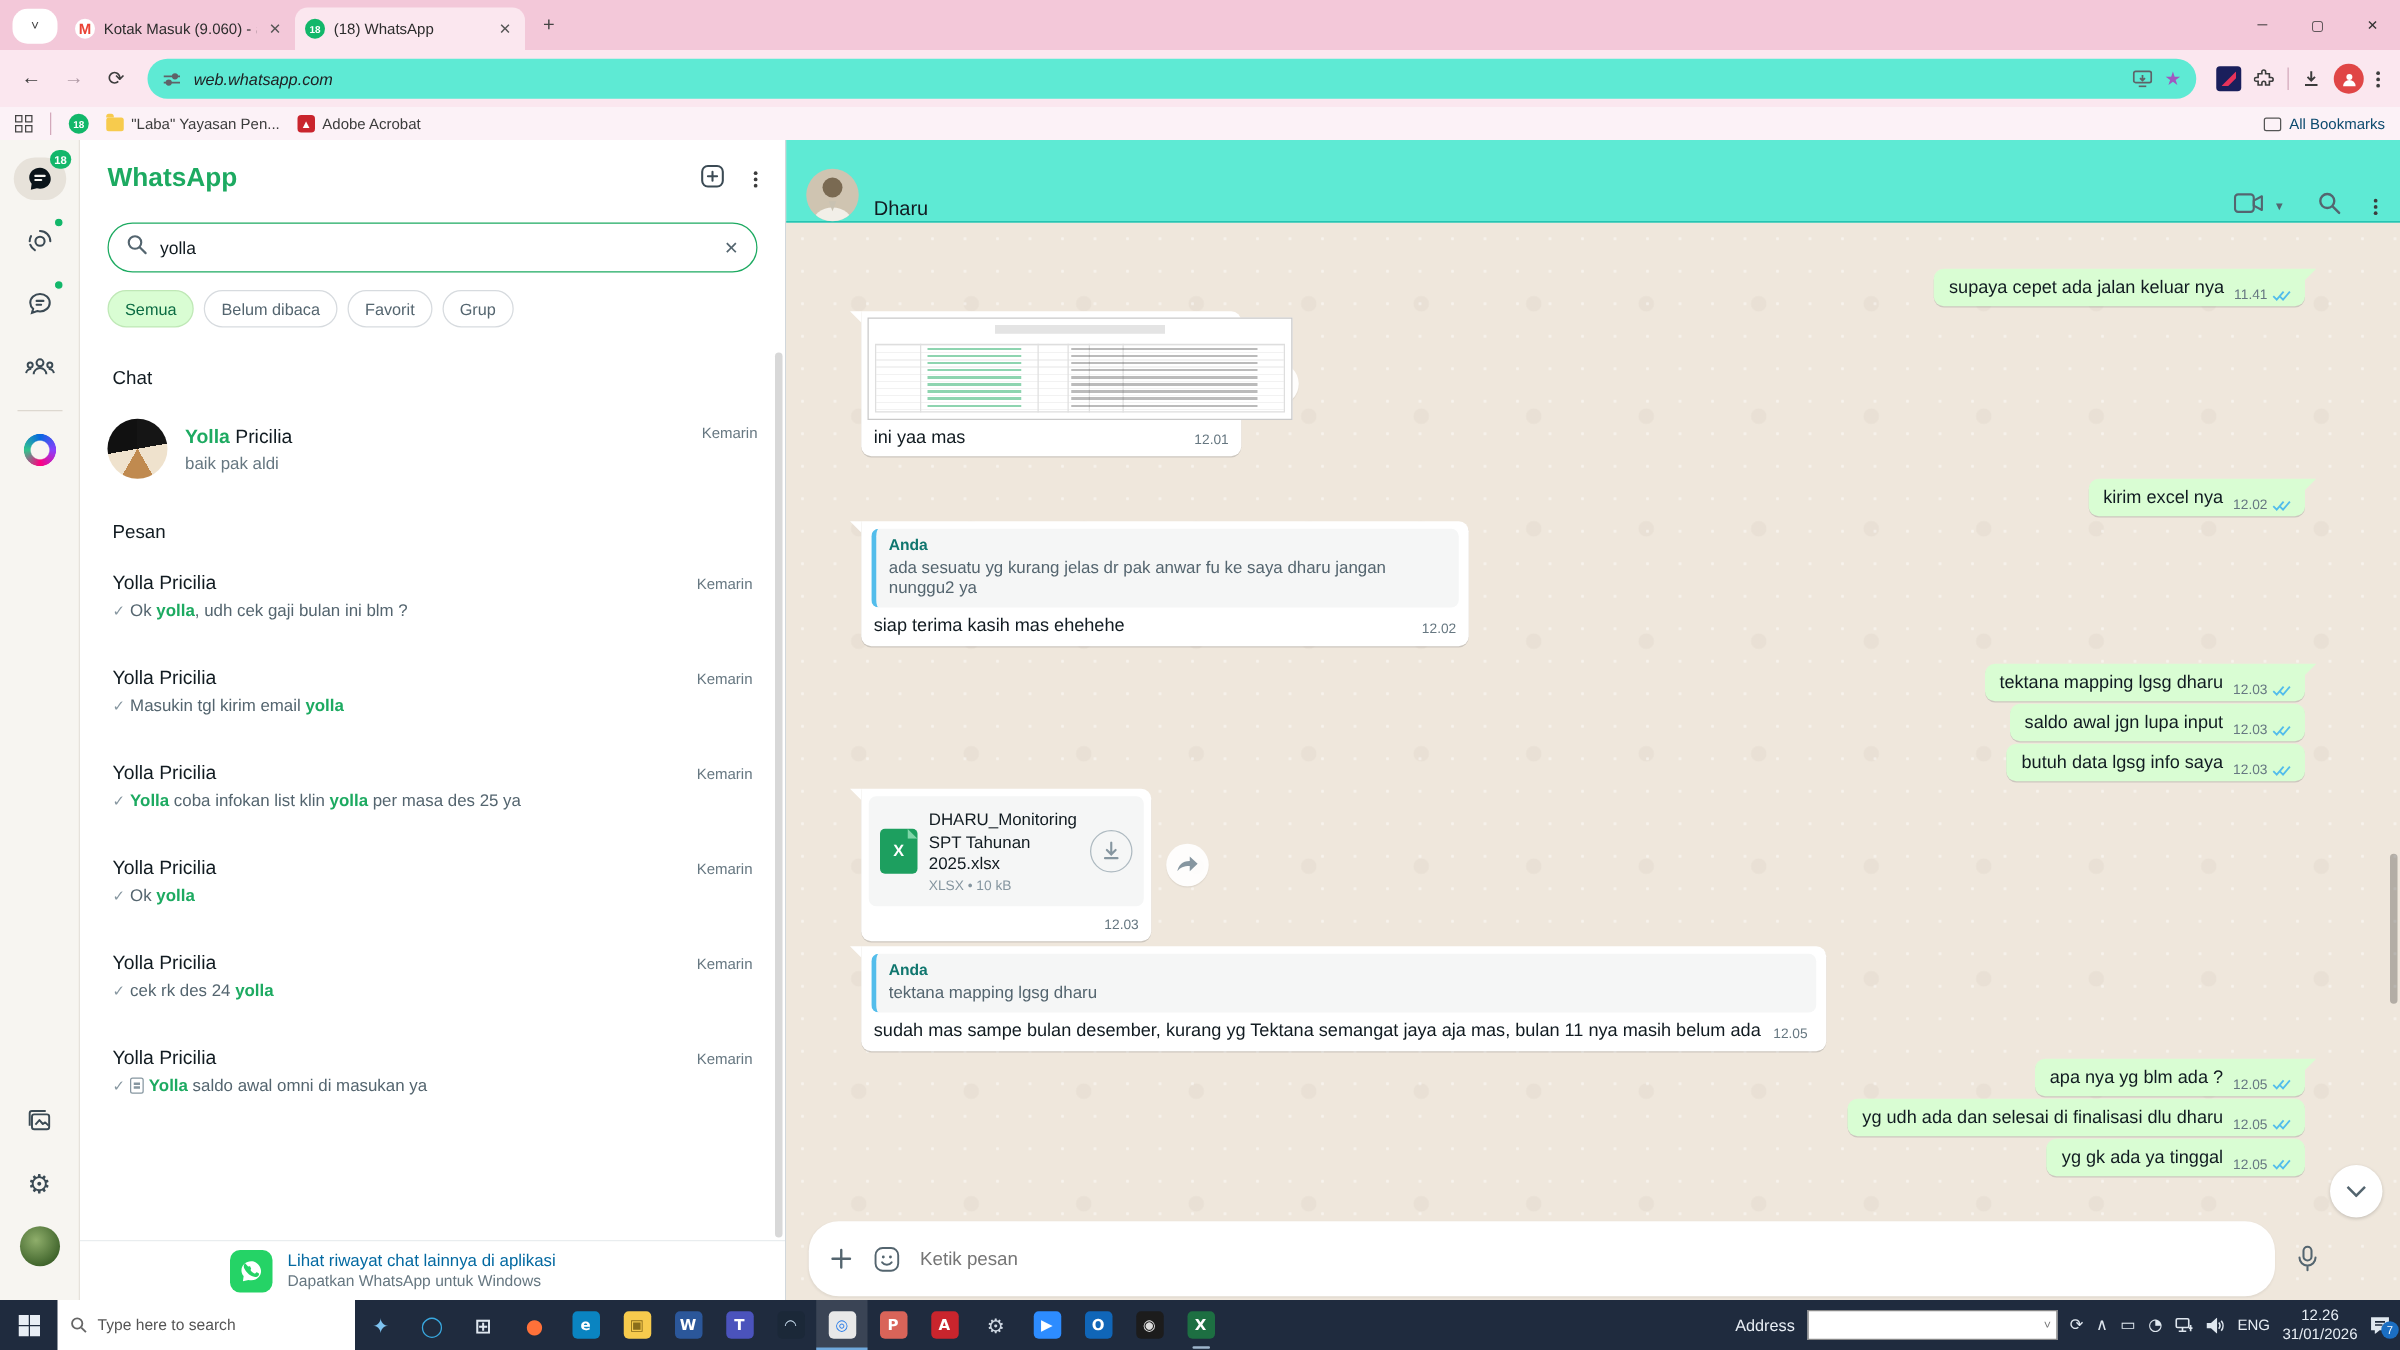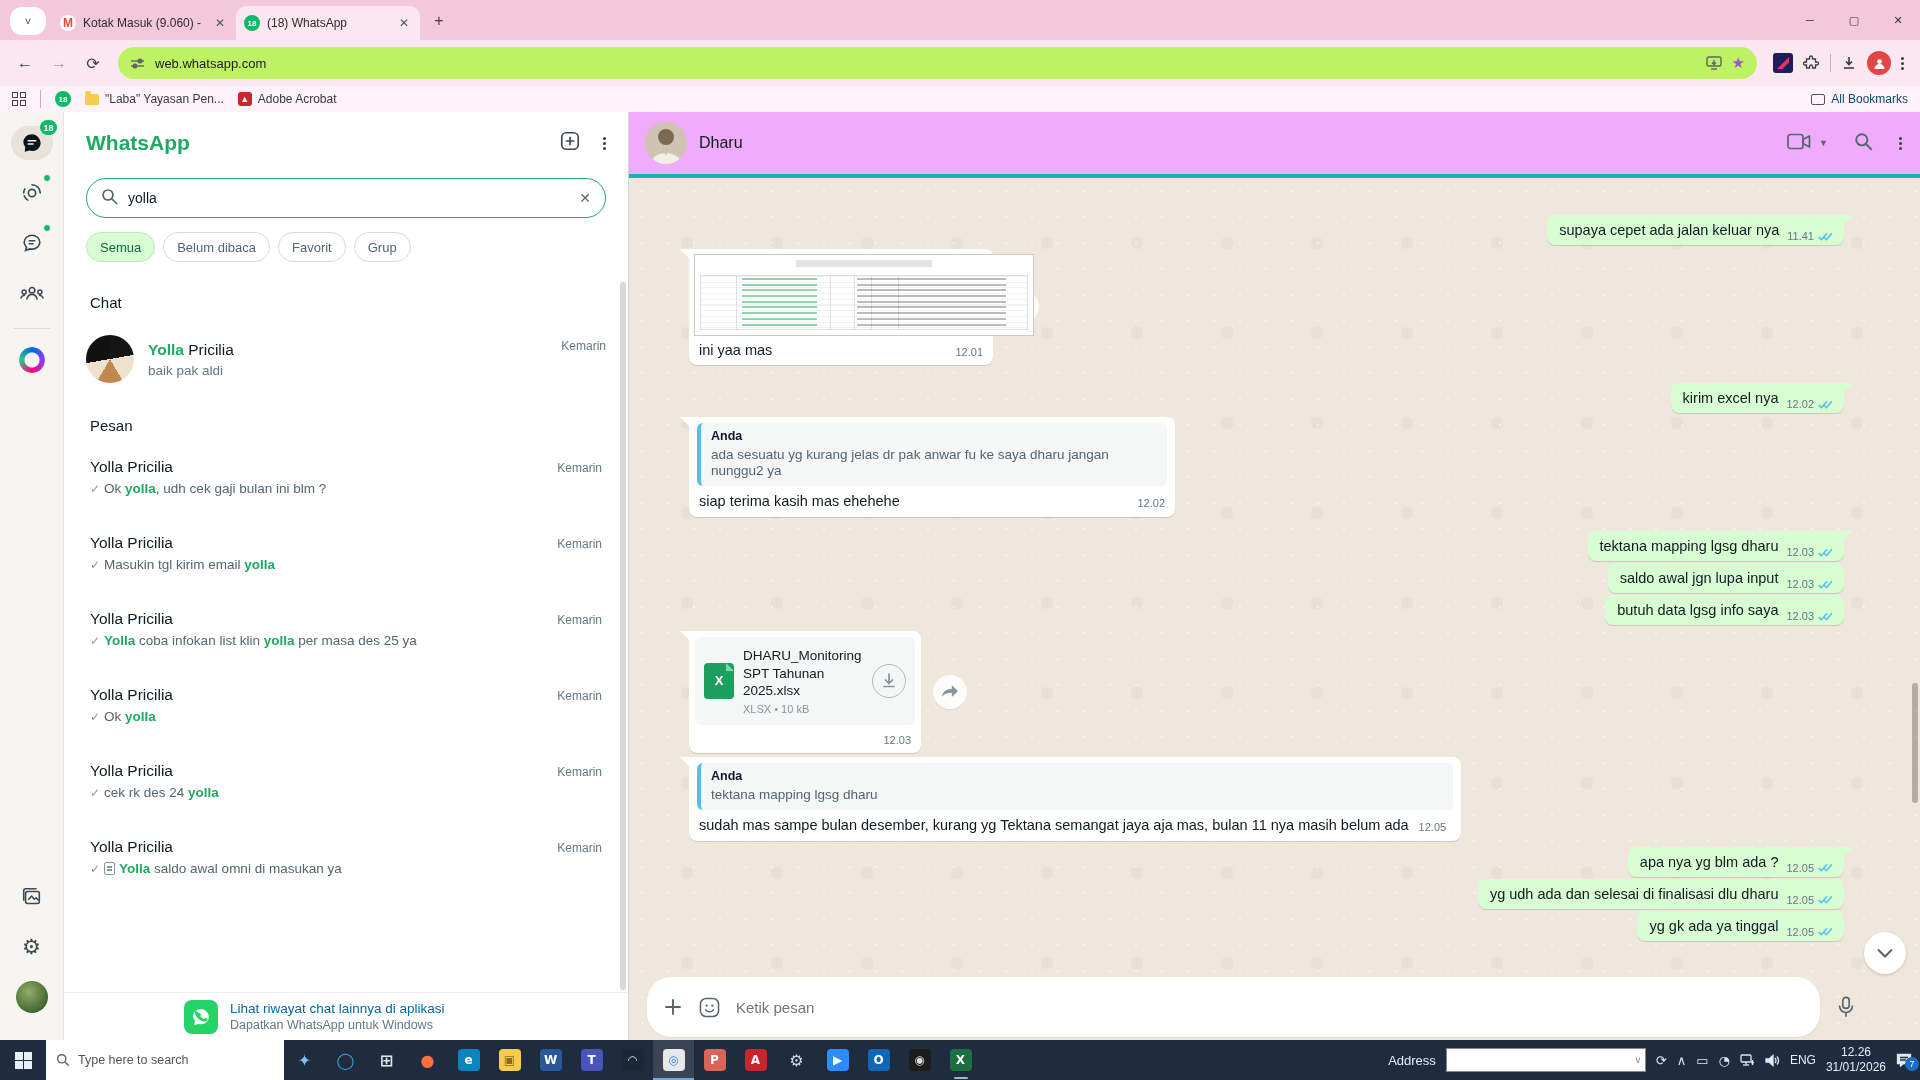--- a/index.html
+++ b/index.html
@@ -17,21 +17,21 @@
   .fav{width:16px;height:16px;border-radius:50%;display:flex;align-items:center;justify-content:center;flex:none;font-weight:bold;}
   .fav.gmail{background:#fff;color:#ea4335;font-size:12px;}
   .fav.wa18{background:#12b76a;color:#fff;font-size:8px;}
   .newtab{width:26px;height:26px;margin:0 0 6px 6px;display:flex;align-items:center;justify-content:center;font-size:16px;color:#444;}
   .wincontrols{position:absolute;right:0;top:0;height:40px;display:flex;}
   .wincontrols span{width:44px;display:flex;align-items:center;justify-content:center;font-size:11px;color:#333;}
 
   .toolbar{height:46px;background:#fbe7ef;display:flex;align-items:center;padding:0 10px;gap:4px;}
   .navbtn{width:30px;height:30px;display:flex;align-items:center;justify-content:center;color:#3c3c3c;font-size:16px;border-radius:50%;}
   .navbtn.dis{color:#b09aa5;}
-  .addrpill{flex:1;height:32px;background:#bef264;border-radius:16px;display:flex;align-items:center;padding:0 12px;gap:10px;margin:0 6px;}
+  .addrpill{flex:1;height:32px;background:#5eead4;border-radius:16px;display:flex;align-items:center;padding:0 12px;gap:10px;margin:0 6px;font-style:italic;}
   .addrpill .url{flex:1;font-size:13px;color:#202124;}
   .pillicon{color:#5f6368;font-size:13px;display:flex;align-items:center;}
   .star{color:#a057c0;font-size:15px;}
   .extbtns{display:flex;align-items:center;gap:10px;padding:0 6px;}
   .ext-red{width:20px;height:20px;background:#1a1f5c;border-radius:3px;position:relative;}
   .ext-red::after{content:"";position:absolute;inset:4px;background:#e8335a;clip-path:polygon(0 100%,100% 0,100% 45%,45% 100%);}
   .divline{width:1px;height:18px;background:#d3a9bb;}
   .avatar-chrome{width:24px;height:24px;border-radius:50%;background:#e04646;display:flex;align-items:center;justify-content:center;color:#fff;font-size:12px;}
   .kebab{color:#3c3c3c;letter-spacing:0;font-size:13px;line-height:4px;display:flex;flex-direction:column;gap:2px;align-items:center;}
   .kebab i{width:3px;height:3px;background:#3c3c3c;border-radius:50%;display:block;}
@@ -92,21 +92,21 @@
   .docicon{width:11px;height:13px;border:1.5px solid #8696a0;border-radius:2px;display:inline-block;position:relative;flex:none;}
   .docicon::after{content:"";position:absolute;left:2px;top:3px;width:5px;height:1.5px;background:#8696a0;box-shadow:0 3px 0 #8696a0;}
   .sb-banner{height:48px;border-top:1px solid #e9edef;display:flex;align-items:center;gap:12px;padding:0 22px 0 120px;background:#fff;}
   .walogo{width:34px;height:34px;border-radius:8px;background:#25d366;display:flex;align-items:center;justify-content:center;flex:none;}
   .bn-t{font-size:13.5px;color:#0369a1;}
   .bn-s{font-size:12.5px;color:#667781;margin-top:2px;}
   .sb-scrollbar{position:absolute;right:2px;top:170px;bottom:50px;width:6px;border-radius:3px;background:#d8d8d8;}
 
   
   .chat{background:#f0e8df;display:flex;flex-direction:column;border-left:1px solid #d1d7db;position:relative;}
-  .chat-header{height:66px;background:#f0abfc;display:flex;align-items:center;padding:0 18px 0 16px;gap:12px;border-bottom:4px solid #14b8a6;z-index:3;}
+  .chat-header{height:66px;background:#5eead4;display:flex;align-items:flex-end;padding:0 18px 0 16px;gap:12px;border-bottom:1px solid #14b8a6;z-index:3;}
   .av-dharu{width:42px;height:42px;border-radius:50%;background:#cfc4b1;overflow:hidden;display:flex;align-items:flex-end;justify-content:center;}
   .ch-name{font-size:16px;color:#111b21;}
   .ch-icons{margin-left:auto;display:flex;align-items:center;gap:26px;color:#54656f;}
   .caret-dn{font-size:9px;color:#54656f;margin-left:-18px;}
 
   .chat-body{flex:1;position:relative;background:#efe7dc;background-image:radial-gradient(rgba(255,255,255,.45) 1px,transparent 1.4px),radial-gradient(rgba(120,100,80,.05) 6px,transparent 6.5px);background-size:26px 26px,90px 90px;background-position:0 0,13px 20px;overflow:hidden;}
   .msgs{position:absolute;inset:0;padding:14px 76px 76px 60px;display:flex;flex-direction:column;}
   .mrow{display:flex;width:100%;margin-top:23px;}
   .mrow.right{justify-content:flex-end;}
   .mrow.left{justify-content:flex-start;align-items:center;gap:12px;}
@@ -127,21 +127,21 @@
   .mini-table .hd{position:absolute;top:5px;left:30%;right:30%;height:7px;background:#e4e4e4;}
   .mini-table .rows{position:absolute;left:5px;right:5px;top:20px;bottom:5px;background:repeating-linear-gradient(180deg,#f2f2f2 0 1px,transparent 1px 5.7px);border:1px solid #dedede;}
   .mini-table .col{position:absolute;top:20px;bottom:5px;width:1px;background:#e0e0e0;}
   .mini-table .gcol{position:absolute;left:14%;width:22%;top:23px;bottom:7px;background:repeating-linear-gradient(180deg,rgba(29,170,97,.5) 0 2px,transparent 2px 5.7px);}
   .mini-table .kcol{position:absolute;left:48%;width:44%;top:23px;bottom:7px;background:repeating-linear-gradient(180deg,rgba(60,60,60,.35) 0 2px,transparent 2px 5.7px);}
   .caption-row{display:flex;justify-content:space-between;align-items:flex-end;padding:6px 5px 2px;}
   .fwd{width:34px;height:34px;border-radius:50%;background:rgba(255,255,255,.9);display:flex;align-items:center;justify-content:center;color:#8696a0;box-shadow:0 1px 1px rgba(0,0,0,.08);border:none;}
 
   .reply{padding:6px 8px 8px;}
   .quote{background:#f5f6f6;border-left:4px solid #53bdeb;border-radius:6px;padding:6px 10px 8px;}
-  .qlabel{display:block;color:#0f172a;font-size:12.5px;font-weight:bold;margin-bottom:3px;}
+  .qlabel{display:block;color:#0f766e;font-size:12.5px;font-weight:bold;margin-bottom:3px;}
   .qtext{font-size:13.5px;color:#54656f;}
   .rtext-row{display:flex;align-items:flex-end;gap:10px;padding:7px 2px 0 2px;}
 
   .file-bubble{width:232px;padding:6px;}
   .file-inner{background:#f5f6f6;border-radius:6px;display:flex;align-items:center;gap:9px;padding:10px 9px;}
   .xlsicon{width:30px;height:36px;background:#1d9f5f;border-radius:4px;position:relative;display:flex;align-items:center;justify-content:center;color:#fff;font-weight:bold;font-size:13px;flex:none;}
   .xlsicon::after{content:"";position:absolute;top:0;right:0;border-top:8px solid #efe7dc00;border-left:8px solid #7fd6a8;border-top-right-radius:4px;}
   .fname{font-size:13.5px;color:#111b21;line-height:1.3;}
   .fmeta{font-size:11px;color:#8696a0;margin-top:3px;}
   .dlbtn{width:34px;height:34px;border-radius:50%;border:1.5px solid #aebac1;display:flex;align-items:center;justify-content:center;color:#8696a0;flex:none;background:transparent;}

